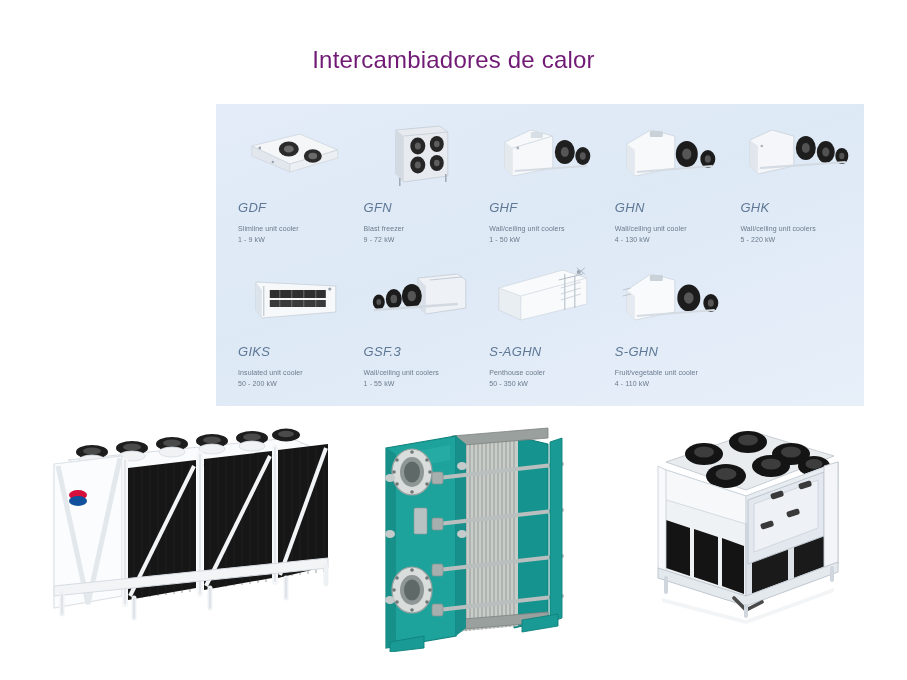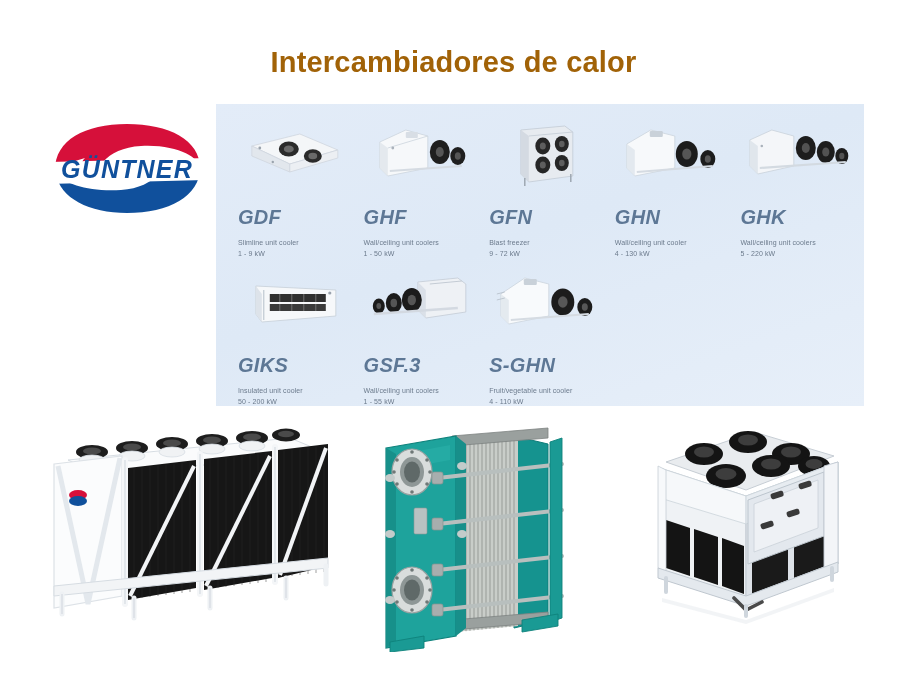--- a/index.html
+++ b/index.html
@@ -10,23 +10,23 @@
     position:relative;
     overflow:hidden;
   }
   .slide{position:absolute;inset:0;}
 
   
   .title{
     position:absolute;
     left:0;right:0;top:46px;
     text-align:center;
-    font-size:29px;
-    font-weight:bold;
-    color:#a16207;
+    font-size:24px;
+    font-weight:normal;
+    color:#701a75;
     letter-spacing:0.2px;
   }
 
   
   .logo-box{
     position:absolute;
     left:45px;top:118px;
     width:165px;height:100px;
   }
   .logo-box svg{display:block;width:165px;height:100px;}
@@ -47,26 +47,26 @@
     box-sizing:border-box;
   }
   .cell{position:relative;padding-left:12px;box-sizing:border-box;}
   .thumb{
     height:74px;width:100%;
     position:relative;
     margin-top:4px;
   }
   .thumb svg{position:absolute;left:0;top:0;width:100%;height:100%;}
   .model{
-    font-size:20px;
+    font-size:13px;
     font-style:italic;
     color:#5d7795;
-    margin-top:16px;
+    margin-top:10px;
     letter-spacing:0.3px;
-    font-weight:700;
+    font-weight:400;
   }
   .desc{
     font-size:7px;
     color:#6b7a8c;
     line-height:1.55;
     margin-top:9px;
     letter-spacing:0.1px;
   }
 
   
@@ -76,34 +76,20 @@
   #photo-plate{left:372px;top:414px;width:228px;height:238px;}
   #photo-condenser{left:628px;top:416px;width:244px;height:208px;}
 </style>
 </head>
 <body>
 
 <div class="slide">
 
   <div class="title">Intercambiadores de calor</div>
 
-  <div class="logo-box">
-    <svg viewBox="0 0 165 100" xmlns="http://www.w3.org/2000/svg">
-
-      <path d="M10 52 C10 22 40 6 82 6 C124 6 155 22 155 50 C155 40 132 26 96 28 C78 29 66 35 58 44 C52 50 48 55 43 55 C35 55 33 47 40 40 C30 43 14 48 10 52 Z" fill="#d6103a"></path>
-      <path d="M43 55 C48 55 52 50 58 44 C55 41 50 39 43 40 C37 44 36 52 43 55 Z" fill="#d6103a"></path>
-
-      <path d="M155 50 C155 78 124 95 82 95 C44 95 15 80 11 56 C20 66 44 74 76 72 C94 71 106 64 114 56 C120 50 124 45 130 45 C138 45 140 53 133 60 C143 57 152 54 155 50 Z" fill="#10509c"></path>
-      <path d="M114 56 C119 51 123 46 130 45 C137 45 140 53 133 60 C128 60 120 59 114 56 Z" fill="#10509c"></path>
-
-      <path d="M4 44 L162 40 L160 62 L2 66 Z" fill="#ffffff"></path>
-
-      <text x="82" y="60" text-anchor="middle" font-family="Liberation Sans, sans-serif" font-size="25" font-weight="bold" font-style="italic" letter-spacing="1.2" fill="#10509c">GÜNTNER</text>
-    </svg>
-  </div>
 
   <div class="panel">
     <div class="grid">
 
       <div class="cell">
         <div class="thumb">
           <svg viewBox="0 0 110 74">
               <g>
             <path d="M12 30 L60 18 L98 34 L50 48 Z" fill="#f4f6f8" stroke="#cfd6de" stroke-width="0.8"></path>
             <path d="M12 30 L12 40 L50 56 L50 48 Z" fill="#e2e7ed" stroke="#cfd6de" stroke-width="0.8"></path>
@@ -117,44 +103,20 @@
           </g>
             </svg>
         </div>
         <div class="model">GDF</div>
         <div class="desc">
           <span>Slimline unit cooler</span><br>
           <span>1 - 9 kW</span>
         </div>
       </div>
 
-
-      <div class="cell">
-        <div class="thumb">
-          <svg viewBox="0 0 110 74">
-              <g>
-            <path d="M14 26 L40 14 L62 20 L62 52 L22 60 L14 52 Z" fill="#f6f8fa" stroke="#ccd4dd" stroke-width="0.8"></path>
-            <path d="M14 26 L22 32 L22 60 L14 52 Z" fill="#e4e9ee"></path>
-            <path d="M22 32 L62 20" stroke="#ccd4dd" stroke-width="0.8" fill="none"></path>
-            <rect x="40" y="16" width="12" height="6" rx="1" fill="#d8dee5"></rect>
-            <ellipse cx="74" cy="36" rx="10" ry="12" fill="#1f1f1f"></ellipse>
-            <ellipse cx="74" cy="36" rx="4" ry="5" fill="#565656"></ellipse>
-            <ellipse cx="92" cy="40" rx="7.5" ry="9" fill="#1f1f1f"></ellipse>
-            <ellipse cx="92" cy="40" rx="3" ry="3.8" fill="#565656"></ellipse>
-            <path d="M24 55 L96 50" stroke="#d5dbe2" stroke-width="2"></path>
-            <circle cx="27" cy="32" r="1.4" fill="#aab2bb"></circle>
-          </g>
-            </svg>
-        </div>
-        <div class="model">GHF</div>
-        <div class="desc">
-          <span>Wall/ceiling unit coolers</span><br>
-          <span>1 - 50 kW</span>
-        </div>
-      </div>
 
       <div class="cell">
         <div class="thumb">
           <svg viewBox="0 0 110 74">
               <g>
             <path d="M30 14 L74 10 L82 16 L82 60 L38 66 L30 58 Z" fill="#e7ebf0" stroke="#c3cbd5" stroke-width="0.8"></path>
             <path d="M30 14 L38 20 L38 66 L30 58 Z" fill="#d4dae2"></path>
             <path d="M38 20 L82 16" stroke="#c3cbd5" stroke-width="0.8" fill="none"></path>
             <ellipse cx="52" cy="30" rx="7.5" ry="8.5" fill="#262626"></ellipse>
             <ellipse cx="71" cy="28" rx="7" ry="8" fill="#262626"></ellipse>
@@ -172,20 +134,44 @@
         <div class="desc">
           <span>Blast freezer</span><br>
           <span>9 - 72 kW</span>
         </div>
       </div>
 
       <div class="cell">
         <div class="thumb">
           <svg viewBox="0 0 110 74">
               <g>
+            <path d="M14 26 L40 14 L62 20 L62 52 L22 60 L14 52 Z" fill="#f6f8fa" stroke="#ccd4dd" stroke-width="0.8"></path>
+            <path d="M14 26 L22 32 L22 60 L14 52 Z" fill="#e4e9ee"></path>
+            <path d="M22 32 L62 20" stroke="#ccd4dd" stroke-width="0.8" fill="none"></path>
+            <rect x="40" y="16" width="12" height="6" rx="1" fill="#d8dee5"></rect>
+            <ellipse cx="74" cy="36" rx="10" ry="12" fill="#1f1f1f"></ellipse>
+            <ellipse cx="74" cy="36" rx="4" ry="5" fill="#565656"></ellipse>
+            <ellipse cx="92" cy="40" rx="7.5" ry="9" fill="#1f1f1f"></ellipse>
+            <ellipse cx="92" cy="40" rx="3" ry="3.8" fill="#565656"></ellipse>
+            <path d="M24 55 L96 50" stroke="#d5dbe2" stroke-width="2"></path>
+            <circle cx="27" cy="32" r="1.4" fill="#aab2bb"></circle>
+          </g>
+            </svg>
+        </div>
+        <div class="model">GHF</div>
+        <div class="desc">
+          <span>Wall/ceiling unit coolers</span><br>
+          <span>1 - 50 kW</span>
+        </div>
+      </div>
+
+      <div class="cell">
+        <div class="thumb">
+          <svg viewBox="0 0 110 74">
+              <g>
             <path d="M10 28 L34 14 L58 20 L58 52 L18 60 L10 52 Z" fill="#f7f9fb" stroke="#ccd4dd" stroke-width="0.8"></path>
             <path d="M10 28 L18 34 L18 60 L10 52 Z" fill="#e3e9ef"></path>
             <rect x="33" y="15" width="13" height="6" rx="1.2" fill="#c9d1d9"></rect>
             <ellipse cx="70" cy="38" rx="11" ry="13" fill="#1c1c1c"></ellipse>
             <ellipse cx="70" cy="38" rx="4.6" ry="5.6" fill="#565656"></ellipse>
             <ellipse cx="91" cy="43" rx="7.5" ry="9" fill="#1c1c1c"></ellipse>
             <ellipse cx="91" cy="43" rx="3" ry="3.8" fill="#565656"></ellipse>
             <path d="M20 56 L96 50" stroke="#d5dbe2" stroke-width="2.2"></path>
           </g>
             </svg>
@@ -262,20 +248,41 @@
           </g>
             </svg>
         </div>
         <div class="model">GSF.3</div>
         <div class="desc">
           <span>Wall/ceiling unit coolers</span><br>
           <span>1 - 55 kW</span>
         </div>
       </div>
 
+      <div class="cell">
+        <div class="thumb">
+          <svg viewBox="0 0 110 74">
+              <g>
+            <path d="M8 28 L72 10 L96 18 L96 44 L30 60 L8 50 Z" fill="#f8fafc" stroke="#d2d9e1" stroke-width="0.8"></path>
+            <path d="M8 28 L30 36 L30 60 L8 50 Z" fill="#e9eef3" stroke="#d2d9e1" stroke-width="0.7"></path>
+            <path d="M30 36 L96 18" stroke="#d2d9e1" stroke-width="0.8" fill="none"></path>
+            <path d="M74 14 L74 50 M84 16 L84 48" stroke="#b5bec8" stroke-width="1.1"></path>
+            <path d="M68 20 L92 14" stroke="#aab3bd" stroke-width="0.9"></path>
+            <path d="M70 28 L90 22 M70 34 L90 28 M70 40 L90 34" stroke="#c2cad3" stroke-width="0.8"></path>
+            <circle cx="88" cy="12" r="2" fill="#9aa3ad"></circle>
+            <path d="M86 8 L94 14 M94 8 L86 14" stroke="#aab3bd" stroke-width="0.9"></path>
+          </g>
+            </svg>
+        </div>
+        <div class="model">S-AGHN</div>
+        <div class="desc">
+          <span>Penthouse cooler</span><br>
+          <span>50 - 350 kW</span>
+        </div>
+      </div>
 
       <div class="cell">
         <div class="thumb">
           <svg viewBox="0 0 110 74">
               <g>
             <path d="M10 30 L34 14 L58 20 L58 52 L18 60 L10 52 Z" fill="#f8fafc" stroke="#ccd4dd" stroke-width="0.8"></path>
             <path d="M10 30 L18 36 L18 60 L10 52 Z" fill="#e4eaef"></path>
             <rect x="33" y="15" width="13" height="6" rx="1.2" fill="#c9d1d9"></rect>
             <ellipse cx="72" cy="38" rx="11.5" ry="13.5" fill="#1c1c1c"></ellipse>
             <ellipse cx="72" cy="38" rx="4.8" ry="5.8" fill="#575757"></ellipse>

